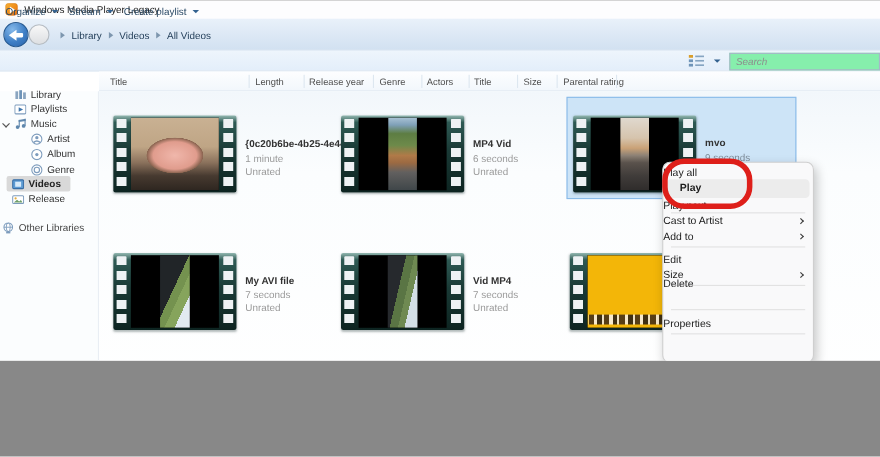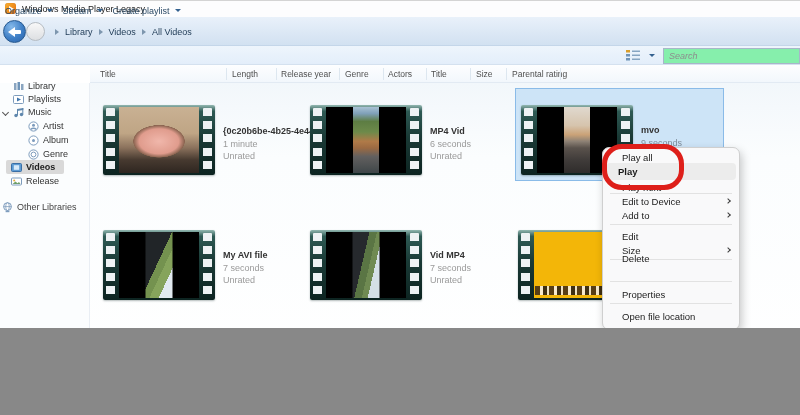--- a/index.html
+++ b/index.html
@@ -83,21 +83,21 @@
   .t-yellow { background:linear-gradient(180deg,#f3b608 0 100%); }
   .t-yellow::after { content:""; position:absolute; left:1px; right:1px; bottom:3px; height:9px; opacity:.92;
             background:repeating-linear-gradient(90deg,#4a3417 0 5px,#f7eedd 5px 8px,#2f2414 8px 12px,#efe6d2 12px 14px); }
 
   .vtitle { position:absolute; font-size:9px; font-weight:bold; color:#333; white-space:nowrap; }
   .vmeta  { position:absolute; font-size:9px; color:#9a9a9a; white-space:nowrap; }
 
   
   .cmenu { position:absolute; left:602px; top:146px; width:138px; height:183px; background:#f9f9fa;
            border:1px solid #cfcfcf; border-radius:7px; box-shadow:2px 4px 10px rgba(0,0,0,.22); z-index:50; }
-  .mi { position:absolute; left:0; right:0; padding-left:19px; height:13px; line-height:13px; color:#1b1b1b; font-size:9.5px; }
+  .mi { position:absolute; left:0; right:0; padding-left:0; height:13px; line-height:13px; color:#1b1b1b; font-size:9.5px; }
   .mi.hl { left:3px; right:3px; padding-left:12px; height:17px; line-height:17px; background:#ececec; border-radius:4px; font-weight:bold; }
   .chev { position:absolute; right:9px; top:4px; width:4px; height:4px;
           border-top:1px solid #3c3c3c; border-right:1px solid #3c3c3c; transform:rotate(45deg); }
   .msep { position:absolute; left:7px; right:7px; height:1px; background:#e2e2e2; }
 
   .annot { position:absolute; left:602px; top:143px; width:82px; height:46px;
            border:5px solid #de1f1a; border-radius:20px; z-index:60; }
 
   .bottombar { position:absolute; left:0; top:378px; width:800px; height:37px;
                background:linear-gradient(180deg,#e1eefa,#d6e8f7); }
@@ -335,28 +335,27 @@
   </div>
 
   <div class="bottombar"></div>
   <div class="bline"></div>
 
   <div class="cmenu">
     <div class="mi" style="top:3px"><span>Play all</span></div>
     <div class="mi hl" style="top:15px"><span>Play</span></div>
     <div class="mi" style="top:33px"><span>Play next</span></div>
     <div class="msep" style="top:45px"></div>
-    <div class="mi" style="top:47px"><span>Edit to Device</span><span class="chev"></span></div>
+    <div class="mi" style="top:47px"><span>Cast to Artist</span><span class="chev"></span></div>
     <div class="mi" style="top:61px"><span>Add to</span><span class="chev"></span></div>
     <div class="msep" style="top:76px"></div>
     <div class="mi" style="top:82px"><span>Edit</span></div>
     <div class="mi" style="top:96px"><span>Size</span><span class="chev"></span></div>
     <div class="msep" style="top:111px"></div>
     <div class="mi" style="top:104px"><span>Delete</span></div>
     <div class="msep" style="top:133px"></div>
     <div class="mi" style="top:140px"><span>Properties</span></div>
     <div class="msep" style="top:155px"></div>
-    <div class="mi" style="top:162px"><span>Open file location</span></div>
   </div>
 
   <div class="annot"></div>
 
 </div>
 
 </body></html>

